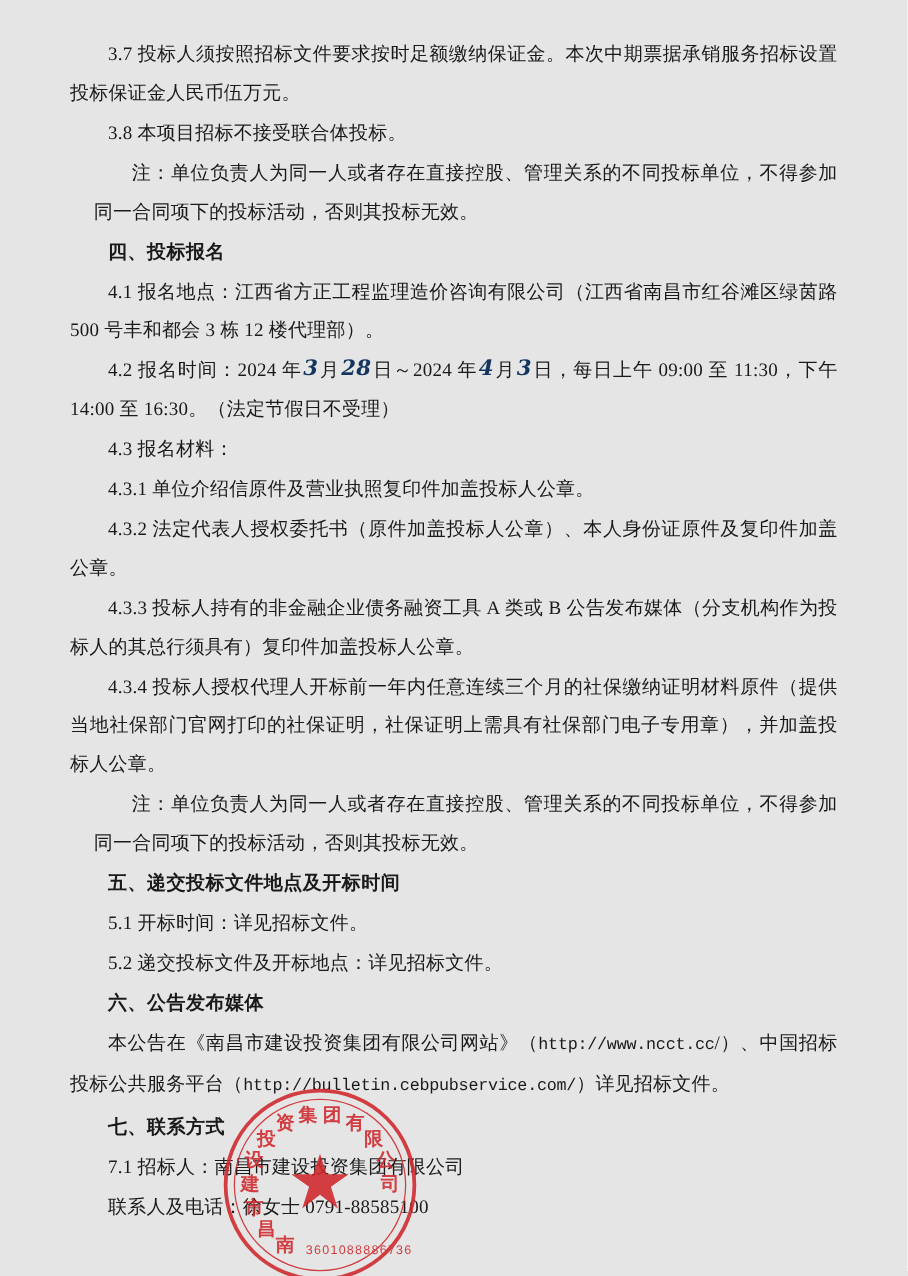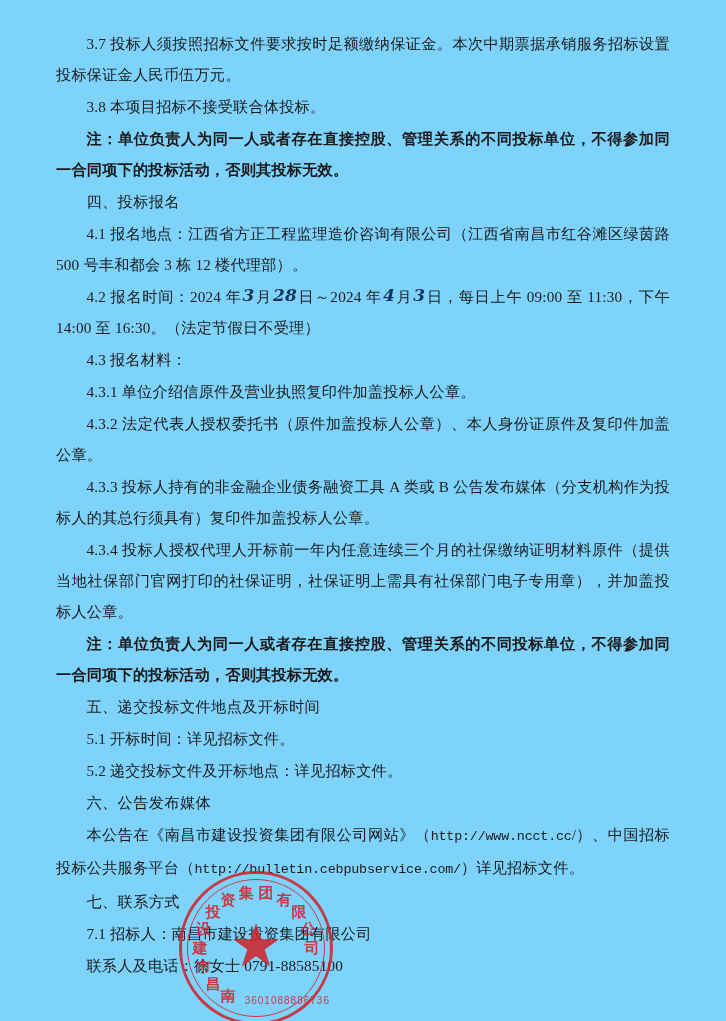--- a/index.html
+++ b/index.html
@@ -8,43 +8,44 @@
     background: #ffffff;
   }
   body {
     font-family: "Liberation Serif", "DejaVu Serif", serif;
     color: #1a1a1a;
   }
   .page {
     position: relative;
     width: 726px;
     height: 1021px;
-    background: #7dd3fc;
+    background: #e5e5e5;
     overflow: hidden;
     box-sizing: border-box;
     padding: 28px 56px 0 56px;
   }
   .para {
     font-size: 15.2px;
     line-height: 31px;
     text-align: justify;
     margin: 0 0 1px 0;
     letter-spacing: 0.2px;
     text-justify: inter-ideograph;
   }
   .indent {
     text-indent: 2em;
   }
   .bold {
-    font-weight: bold;
+    font-weight: normal;
+    margin-left: 19px;
   }
   .heading {
     font-size: 15.2px;
     line-height: 31px;
-    font-weight: normal;
+    font-weight: bold;
     text-indent: 2em;
     margin: 0 0 1px 0;
     letter-spacing: 0.4px;
   }
   .mono {
     font-family: "Liberation Mono", "DejaVu Sans Mono", monospace;
     font-size: 13.4px;
     letter-spacing: -0.2px;
   }
   .hand {

